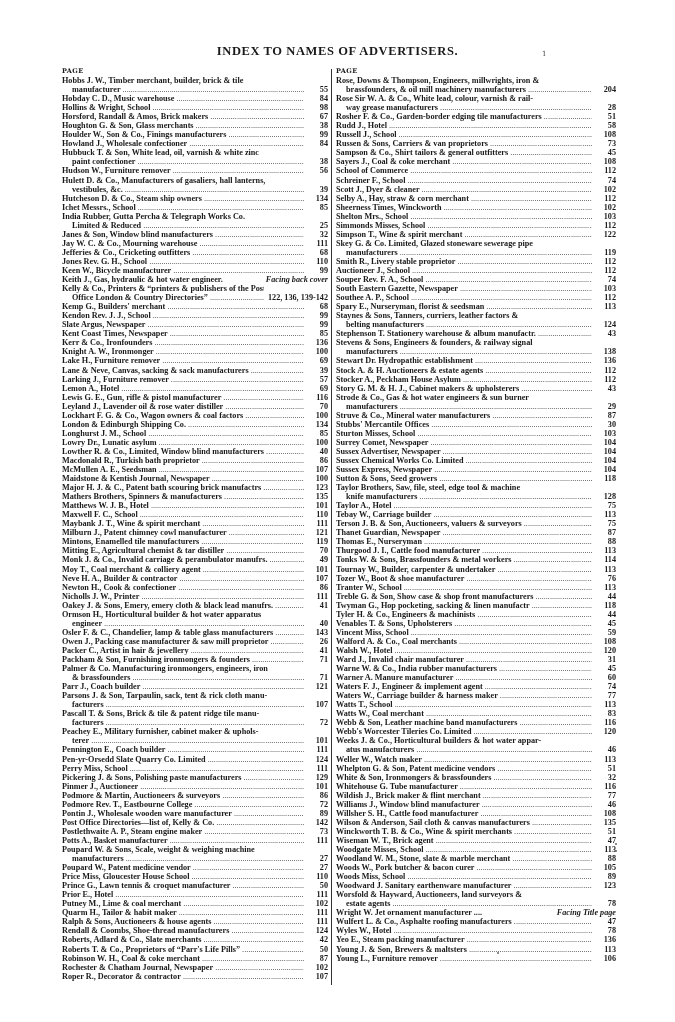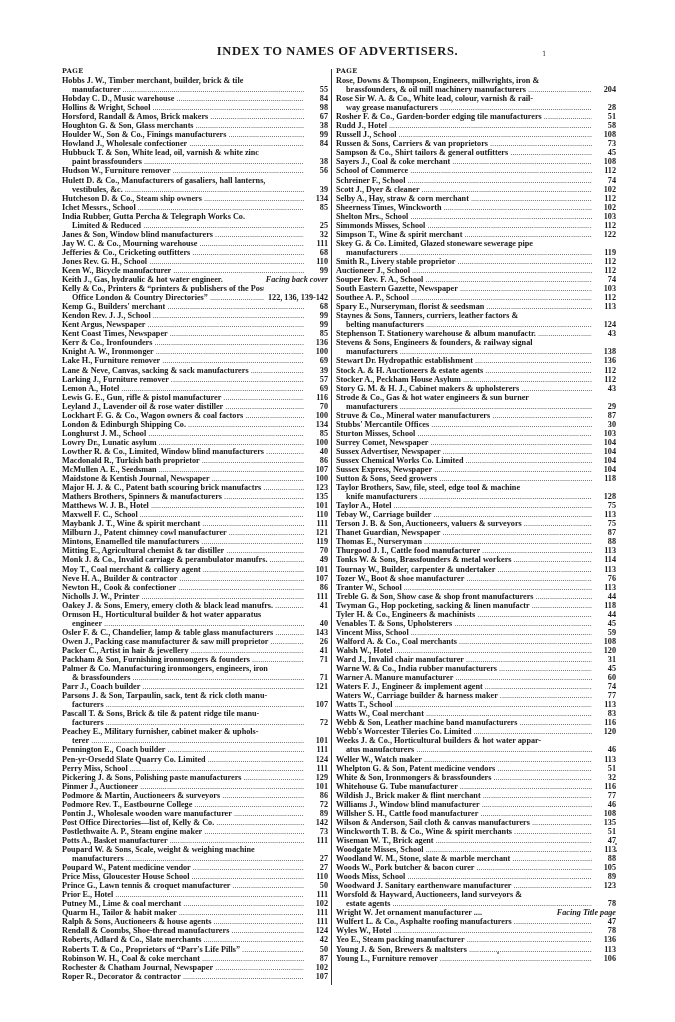--- a/index.html
+++ b/index.html
@@ -56,21 +56,21 @@
       </div>
       <div class="entry">
         <div class="txt"><span class="line dots">Houlder W., Son &amp; Co., Finings manufacturers</span></div>
         <div class="pg">99</div>
       </div>
       <div class="entry">
         <div class="txt"><span class="line dots">Howland J., Wholesale confectioner</span></div>
         <div class="pg">84</div>
       </div>
       <div class="entry">
-        <div class="txt"><span class="line">Hubbuck T. &amp; Son, White lead, oil, varnish &amp; white zinc</span><span class="line cont dots">paint brassfounders</span></div>
+        <div class="txt"><span class="line">Hubbuck T. &amp; Son, White lead, oil, varnish &amp; white zinc</span><span class="line cont dots">paint confectioner</span></div>
         <div class="pg">38</div>
       </div>
       <div class="entry">
         <div class="txt"><span class="line dots">Hudson W., Furniture remover</span></div>
         <div class="pg">56</div>
       </div>
       <div class="entry">
         <div class="txt"><span class="line">Hulett D. &amp; Co., Manufacturers of gasaliers, hall lanterns,</span><span class="line cont dots">vestibules, &amp;c.</span></div>
         <div class="pg">39</div>
       </div>
@@ -116,21 +116,21 @@
       </div>
       <div class="entry">
         <div class="txt"><span class="line dots">Kemp G., Builders' merchant</span></div>
         <div class="pg">68</div>
       </div>
       <div class="entry">
         <div class="txt"><span class="line dots">Kendon Rev. J. J., School</span></div>
         <div class="pg">99</div>
       </div>
       <div class="entry">
-        <div class="txt"><span class="line dots">Kent Argus, Newspaper</span></div>
+        <div class="txt"><span class="line dots">Slate Argus, Newspaper</span></div>
         <div class="pg">99</div>
       </div>
       <div class="entry">
         <div class="txt"><span class="line dots">Kent Coast Times, Newspaper</span></div>
         <div class="pg">85</div>
       </div>
       <div class="entry">
         <div class="txt"><span class="line dots">Kerr &amp; Co., Ironfounders</span></div>
         <div class="pg">136</div>
       </div>

